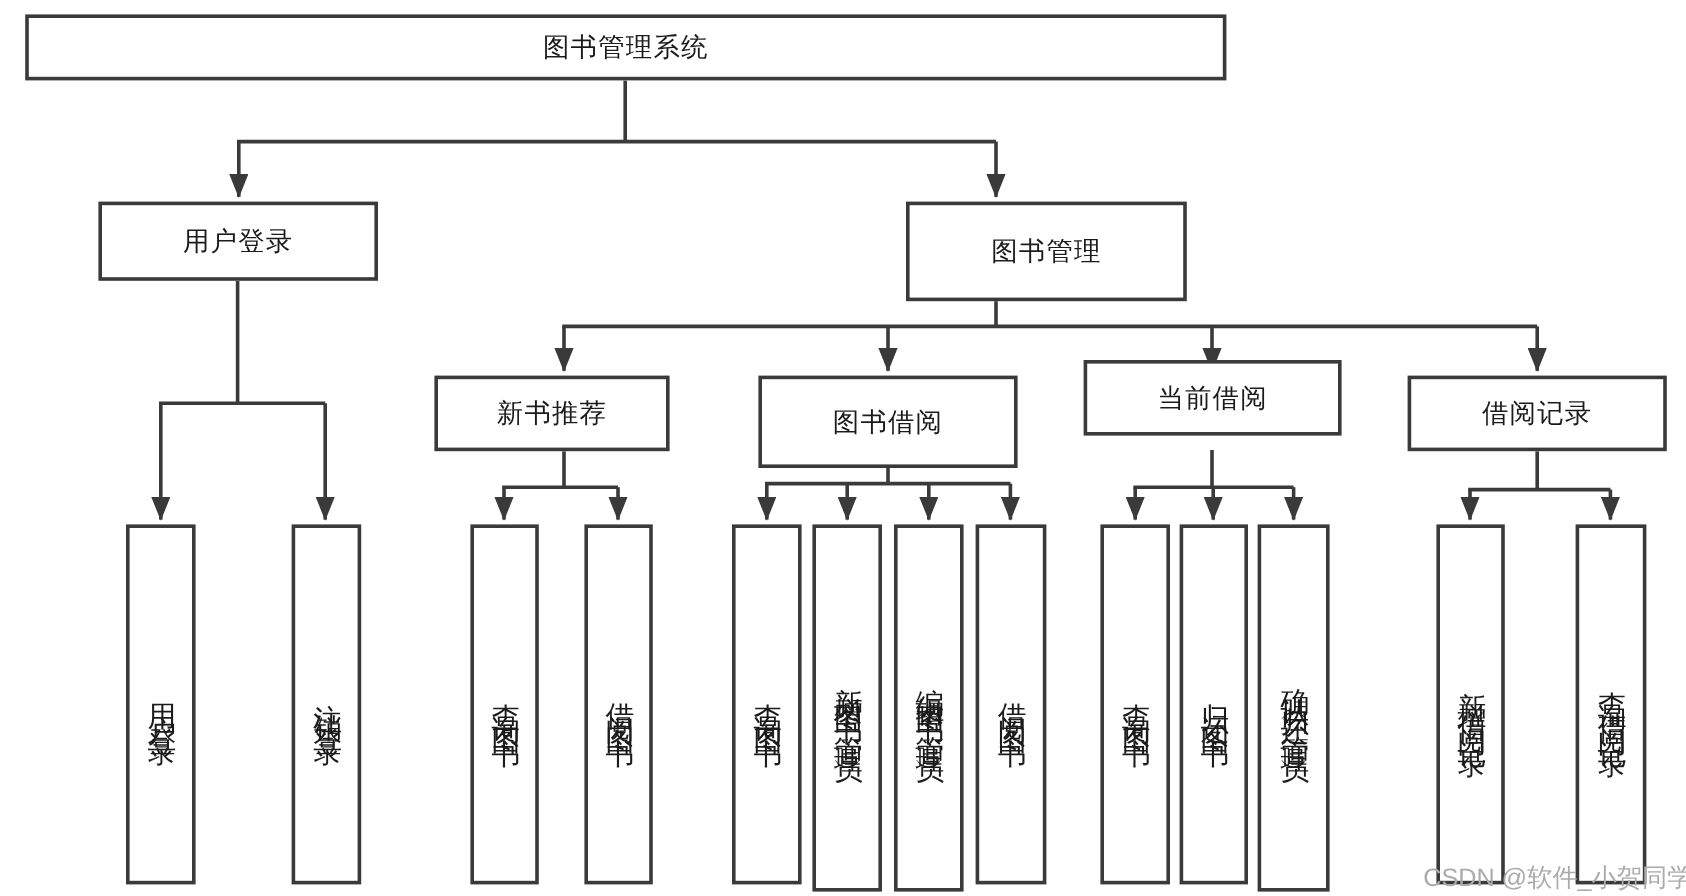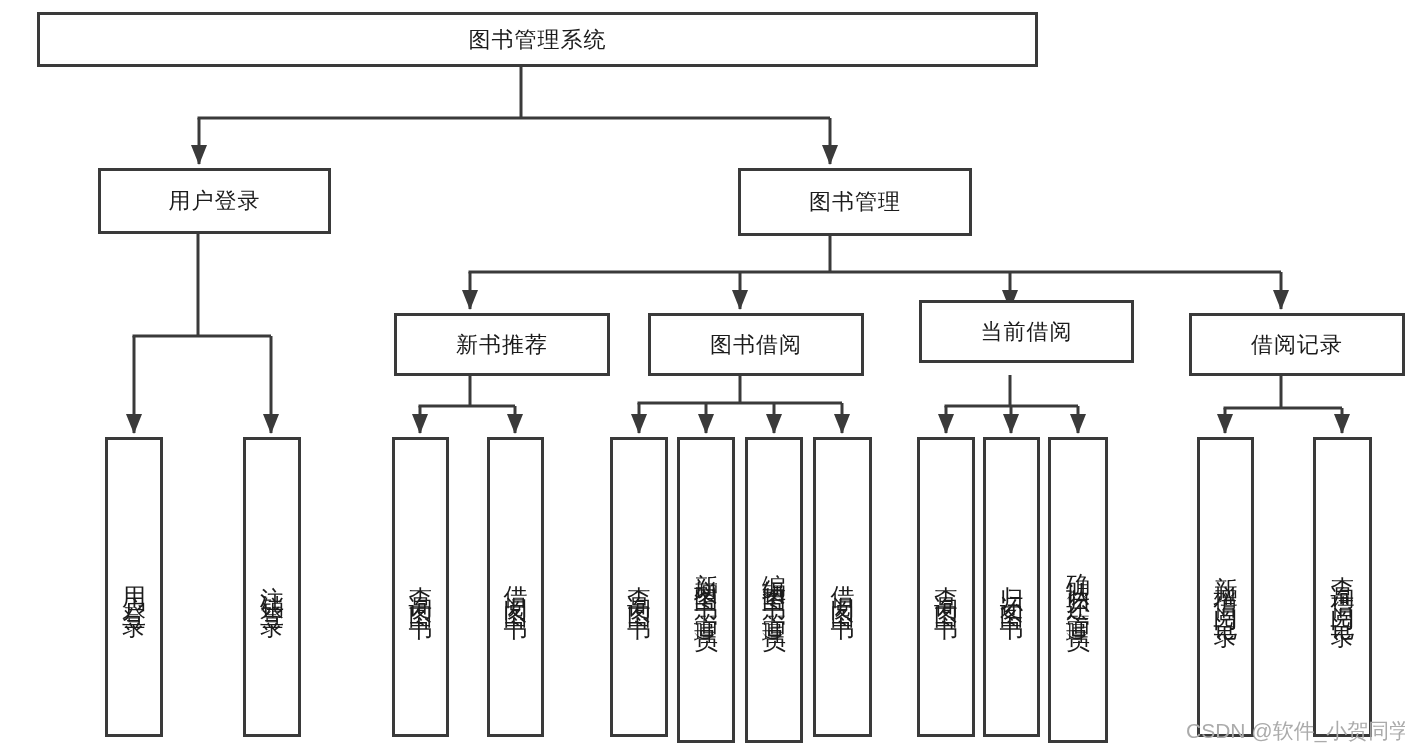--- a/index.html
+++ b/index.html
@@ -19,21 +19,20 @@
   .connectors{position:absolute;left:0;top:0;}
   .hnode{
     position:absolute;
     box-sizing:border-box;
     border:3px solid var(--line);
     background:#fff;
     display:flex;align-items:center;justify-content:center;
     font-size:22px;
     letter-spacing:1px;
     color:var(--text);
-    margin-left:16px;
   }
   .vnode{
     position:absolute;
     box-sizing:border-box;
     border:3px solid var(--line);
     background:#fff;
     display:flex;align-items:center;justify-content:center;
     color:var(--text);
   }
   .vnode span{
@@ -108,28 +107,28 @@
     </g>
   </svg>
 
   <div class="hnode" style="left:21px;top:12px;width:1001px;height:55px;">
     <span>图书管理系统</span>
   </div>
 
   <div class="hnode" style="left:82px;top:168px;width:233px;height:66px;">
     <span>用户登录</span>
   </div>
-  <div class="hnode" style="left:722px;top:168px;width:234px;height:68px;">
+  <div class="hnode" style="left:755px;top:168px;width:234px;height:83px;">
     <span>图书管理</span>
   </div>
 
-  <div class="hnode" style="left:378px;top:313px;width:216px;height:63px;">
+  <div class="hnode" style="left:362px;top:313px;width:196px;height:63px;">
     <span>新书推荐</span>
   </div>
-  <div class="hnode" style="left:632px;top:313px;width:216px;height:63px;">
+  <div class="hnode" style="left:632px;top:313px;width:216px;height:77px;">
     <span>图书借阅</span>
   </div>
   <div class="hnode" style="left:903px;top:300px;width:215px;height:63px;">
     <span>当前借阅</span>
   </div>
   <div class="hnode" style="left:1173px;top:313px;width:216px;height:63px;">
     <span>借阅记录</span>
   </div>
 
   <div class="vnode" style="left:105px;top:437px;width:58px;height:300px;">

